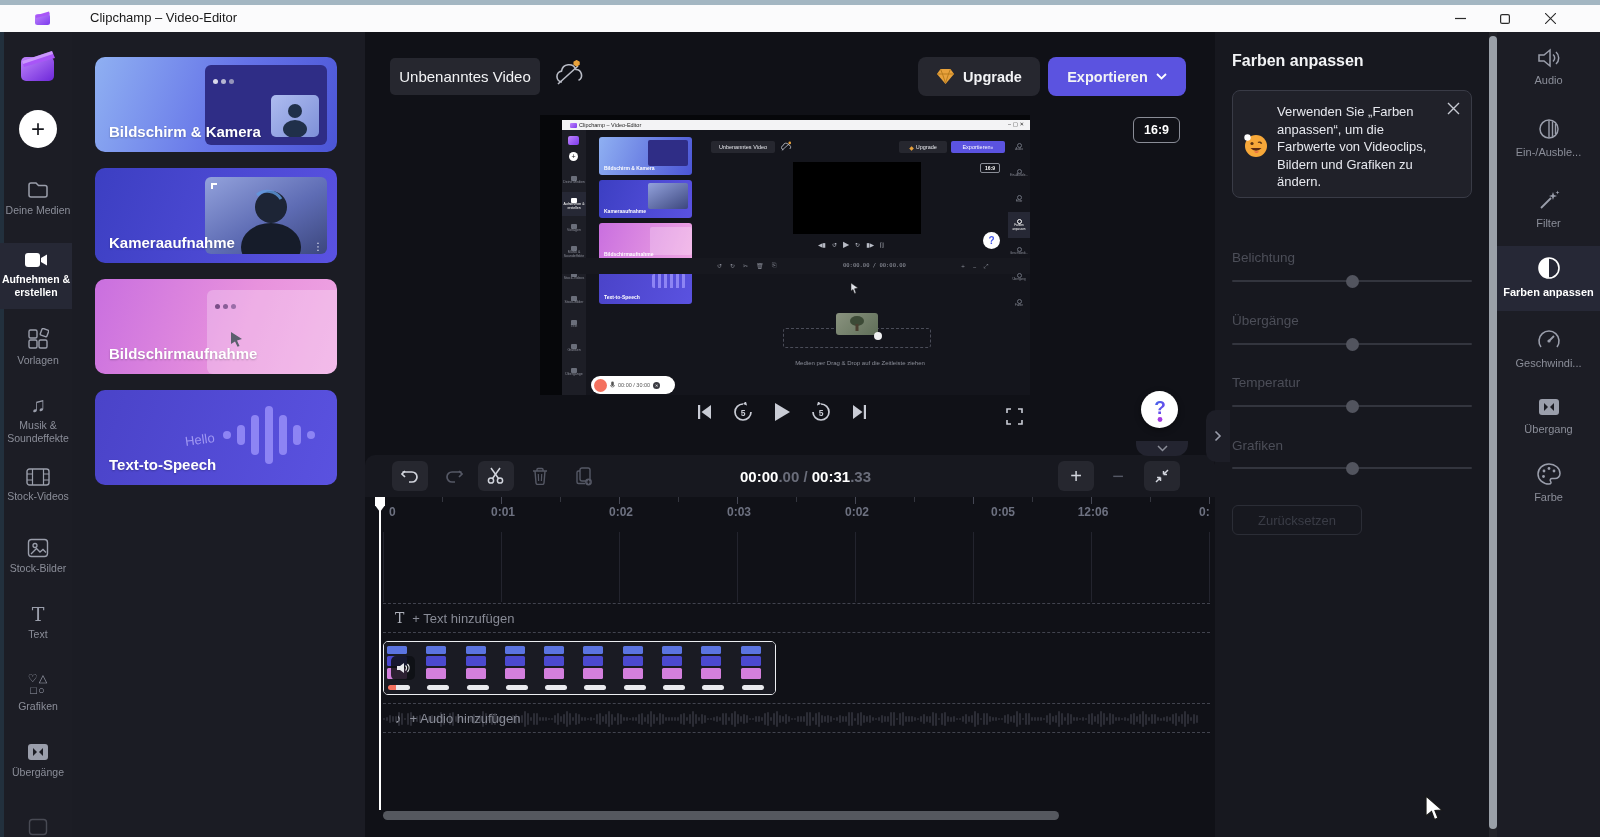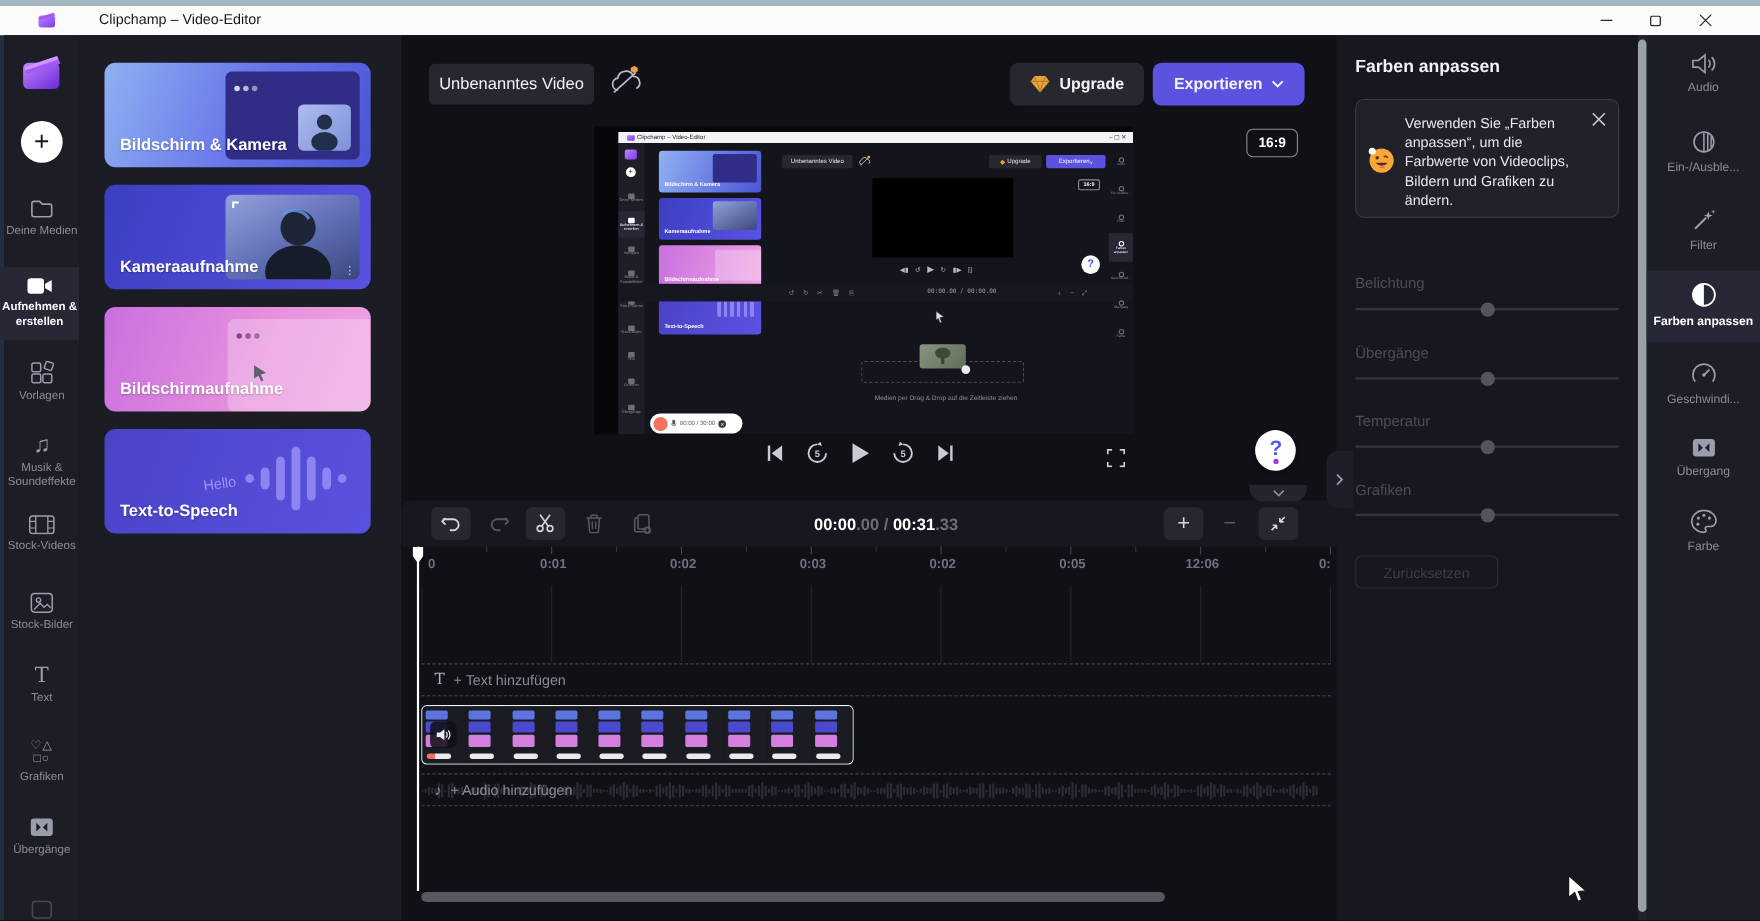--- a/index.html
+++ b/index.html
@@ -611,21 +611,21 @@
         <i class="tick half" style="left: 177px;"></i>
         <span class="ruler-label" style="left: 218px; width: 40px; text-align: center;">0:02</span>
         <i class="tick" style="left: 236px;"></i>
         <i class="tick half" style="left: 295px;"></i>
         <span class="ruler-label" style="left: 336px; width: 40px; text-align: center;">0:03</span>
         <i class="tick" style="left: 354px;"></i>
         <i class="tick half" style="left: 413px;"></i>
         <span class="ruler-label" style="left: 454px; width: 40px; text-align: center;">0:02</span>
         <i class="tick" style="left: 472px;"></i>
         <i class="tick half" style="left: 531px;"></i>
-        <span class="ruler-label" style="left: 572px; width: 40px; text-align: center;">0:05</span>
+        <span class="ruler-label" style="left: 600px; width: 40px; text-align: center;">0:05</span>
         <i class="tick" style="left: 590px;"></i>
         <i class="tick half" style="left: 649px;"></i>
         <span class="ruler-label" style="left: 690px; width: 40px; text-align: center;">12:06</span>
         <i class="tick" style="left: 708px;"></i>
         <i class="tick half" style="left: 767px;"></i>
         <span class="ruler-label" style="left: 808px; width: 40px; text-align: center;">0:07</span>
         <i class="tick" style="left: 826px;"></i>
       </div>
     <div id="gridlines" class="abs" style="left:18px;top:500px;width:827px;height:70px;overflow:hidden;">
         <i class="gridline" style="left: 0px;"></i>

